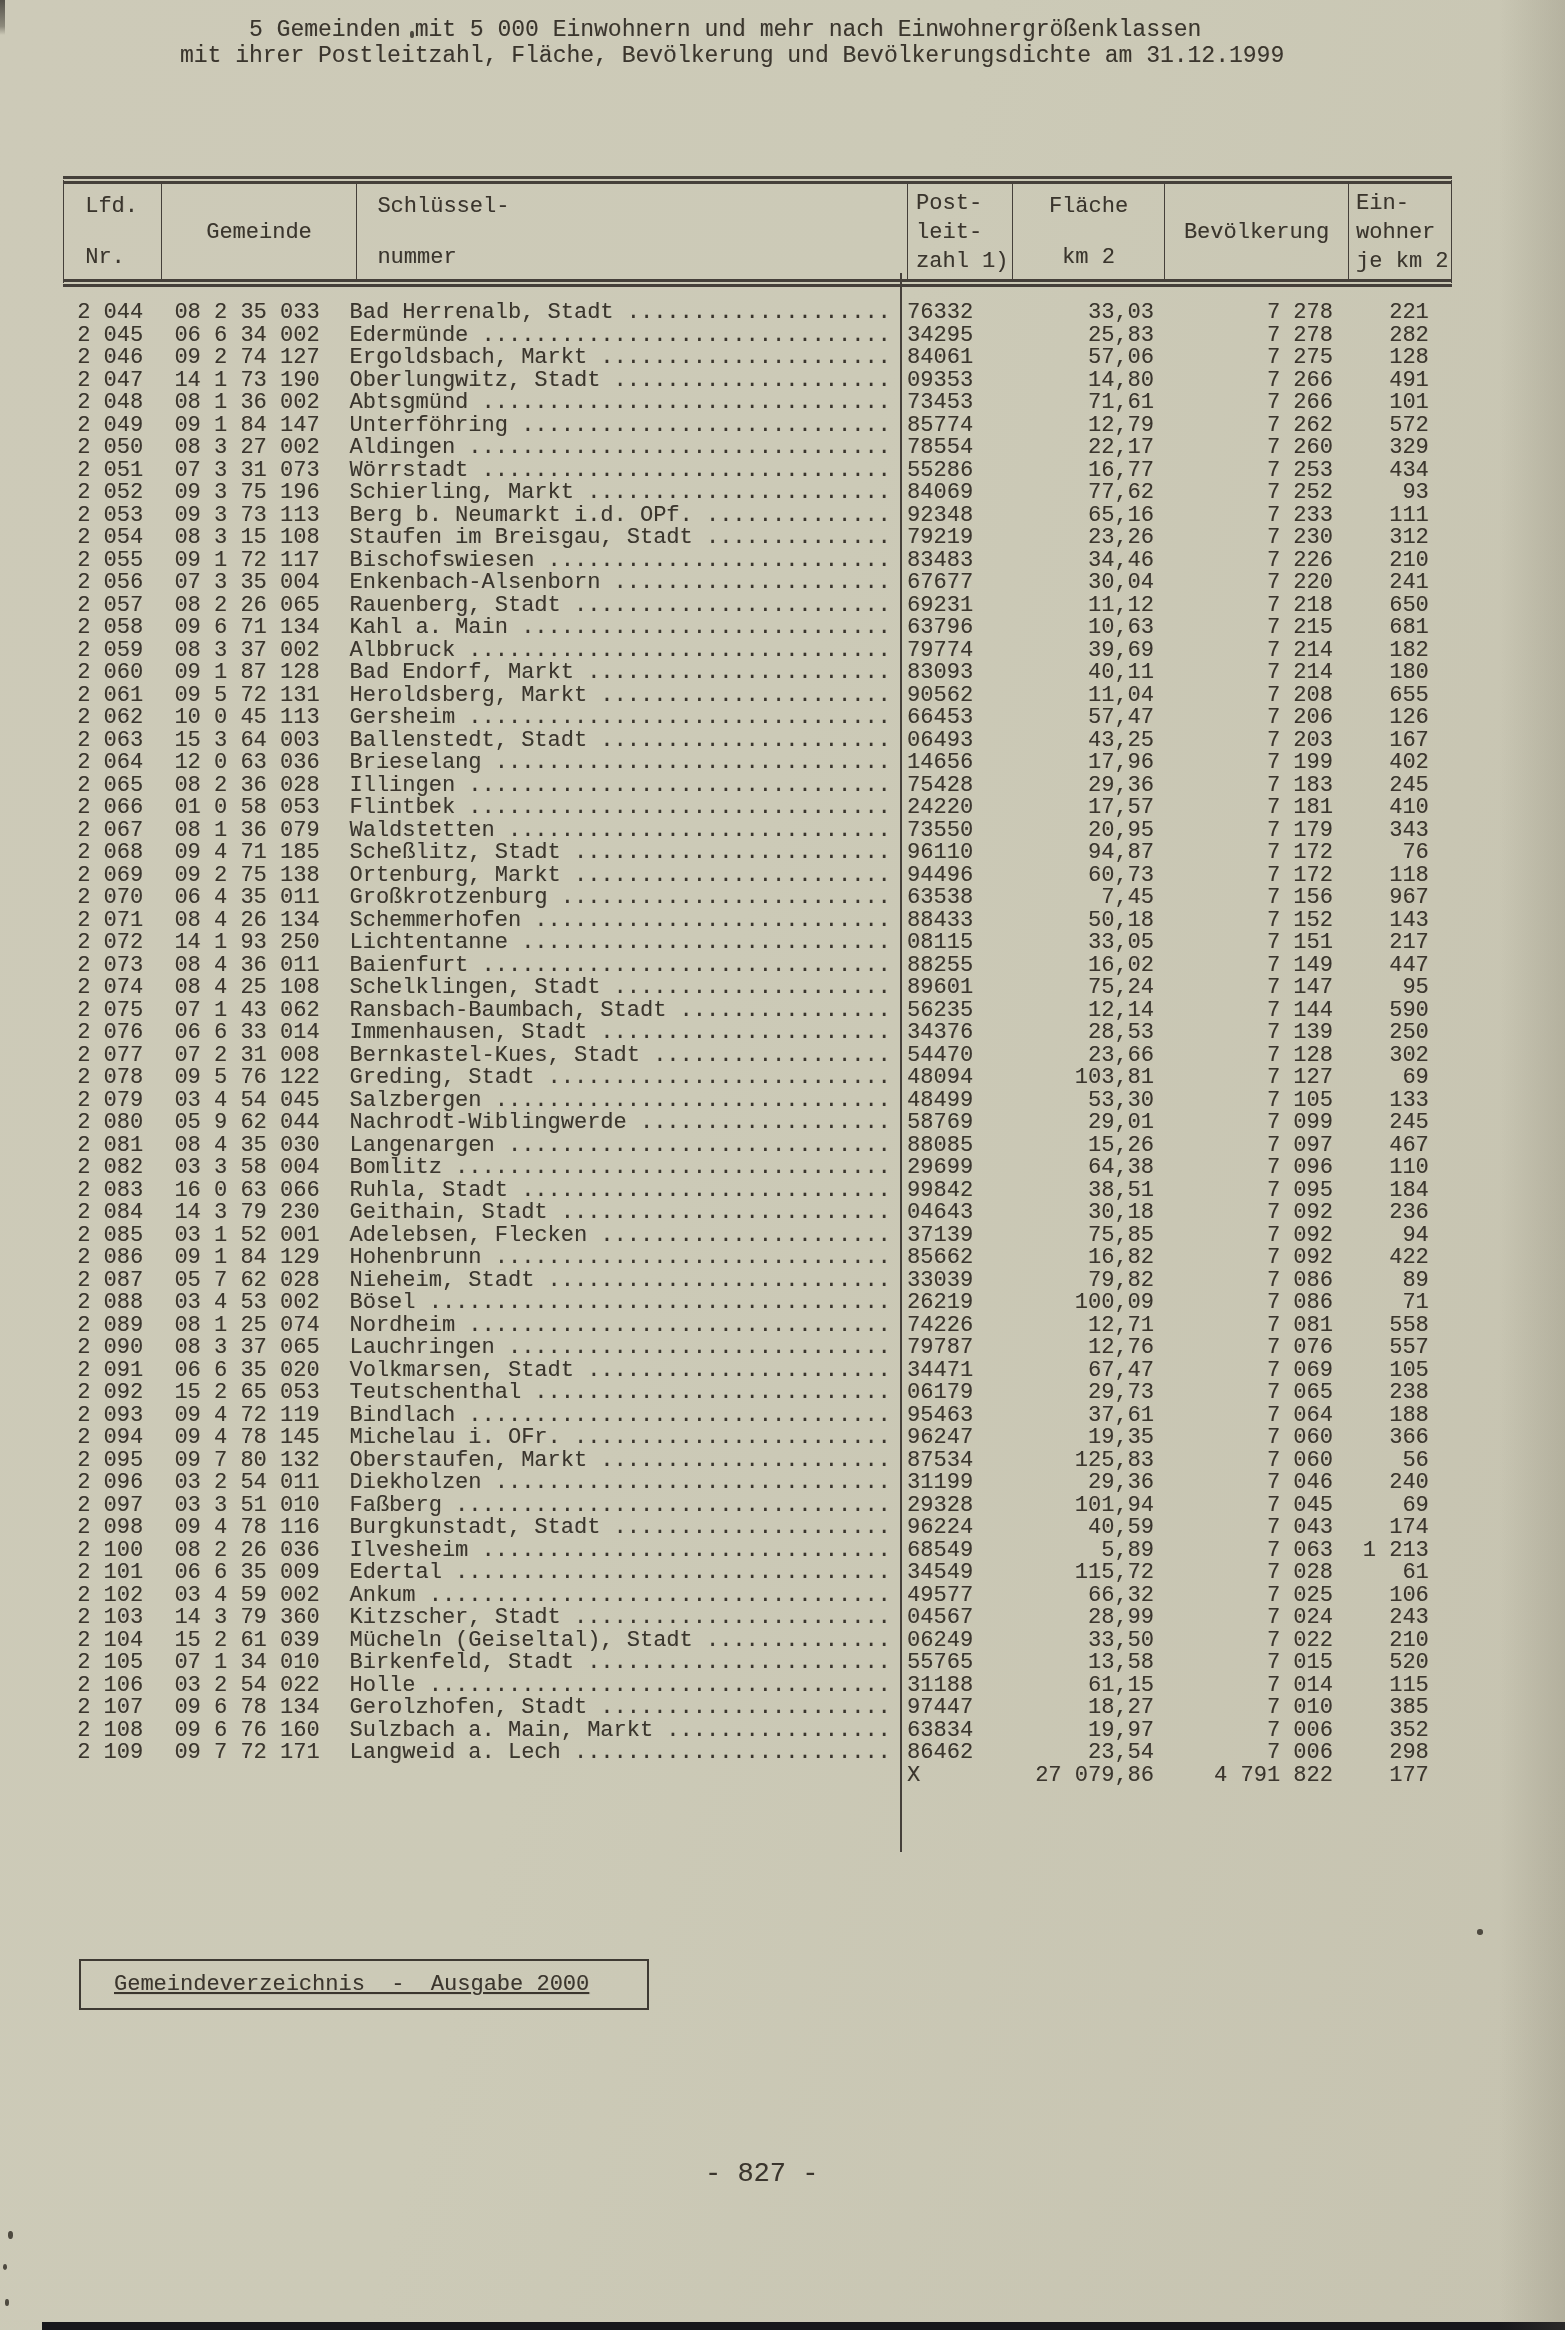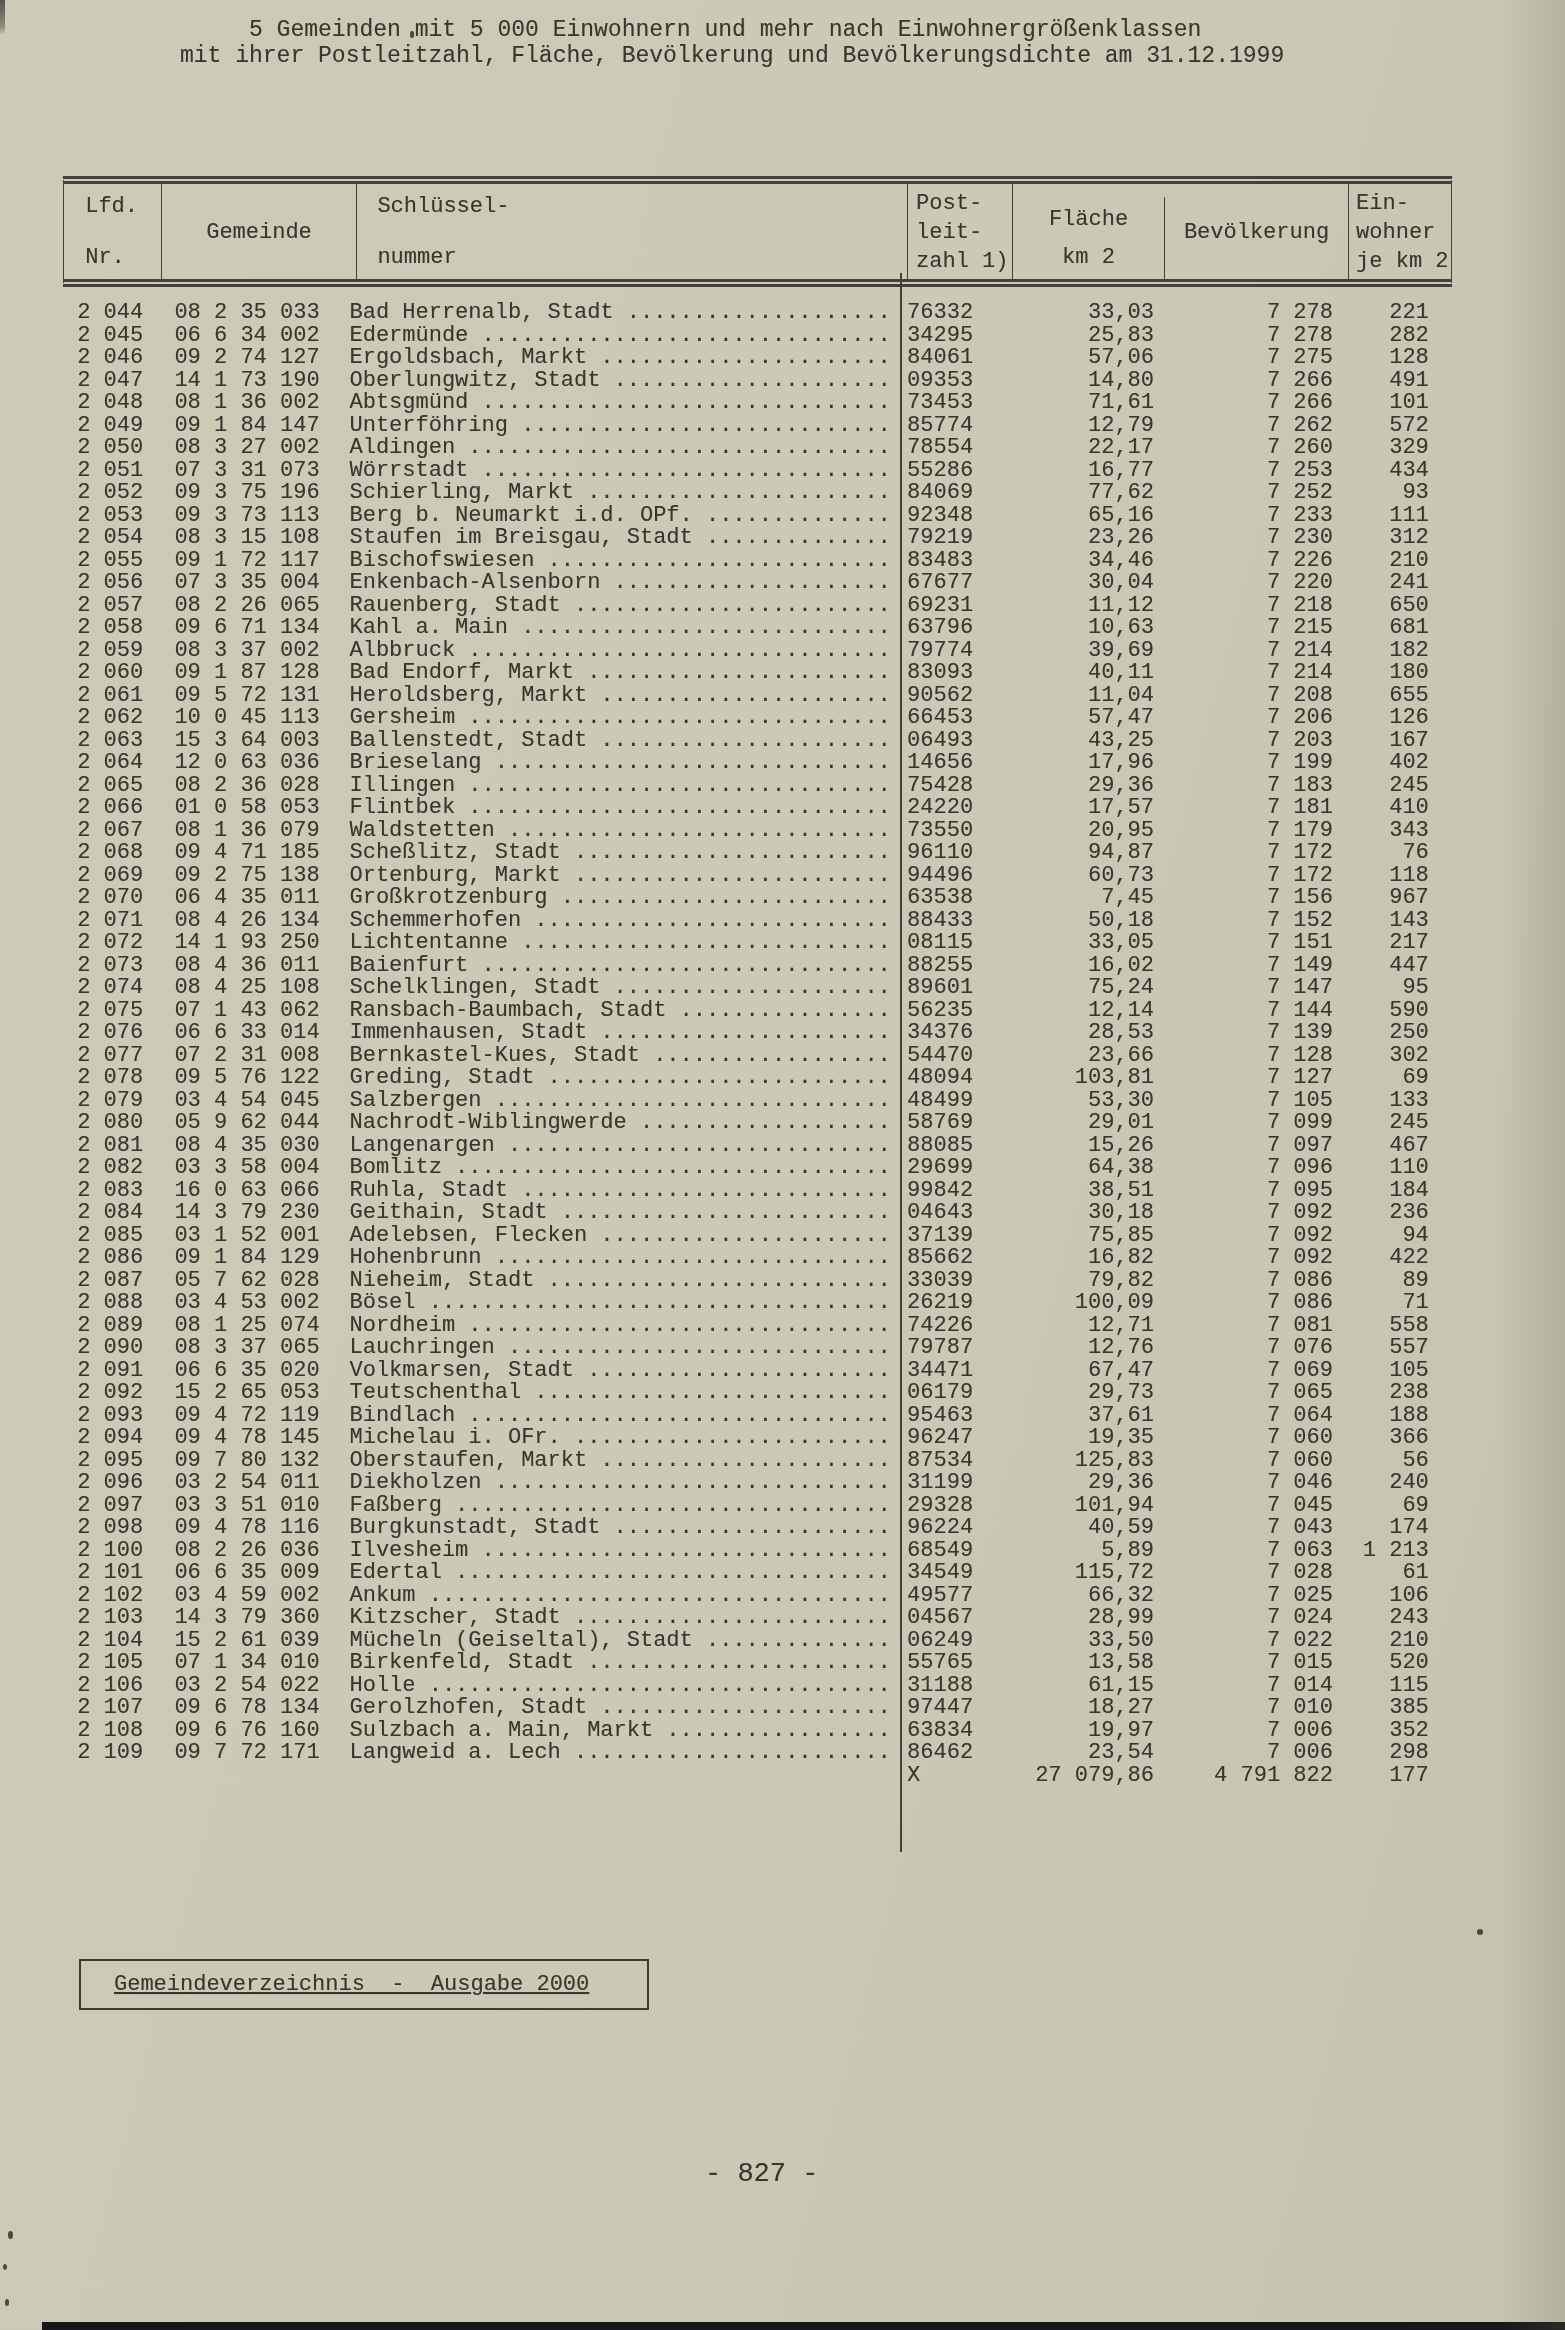--- a/index.html
+++ b/index.html
@@ -23,21 +23,21 @@
     display:grid; grid-template-columns:90px 195px 551px 105px 152px 184px 101px;
     font-size:22px; line-height:23.4px; white-space:pre;padding-left:8px;
   }
   .h { display:flex; flex-direction:column; justify-content:space-between;
        padding-top:11.2px; padding-bottom:9.2px; border-right:1.5px solid #45403a; }
   .h:last-child { border-right:none; }
   .h1 { padding-left:13.2px; }
   .h2 { padding-left:20.4px; }
   .h3 { justify-content:center; align-items:center; }
   .h4 { padding-left:8.1px; padding-top:8.1px; padding-bottom:6.1px; }
-  .h5 { align-items:center;margin-top:13px; }
+  .h5 { align-items:center; }
   .h6 { justify-content:center; align-items:center; }
   .h7 { padding-left:7.1px; padding-top:8.1px; padding-bottom:6.1px; }
 
   
   .tbody { position:absolute; left:63px; top:302px; width:1379px; }
   .trow {
     display:grid; grid-template-columns:90px 195px 551px 105px 152px 184px 101px;
     height:22.5px; line-height:22.5px; font-size:22px; white-space:pre; overflow:visible;
   }
   .c  { overflow:hidden; }

